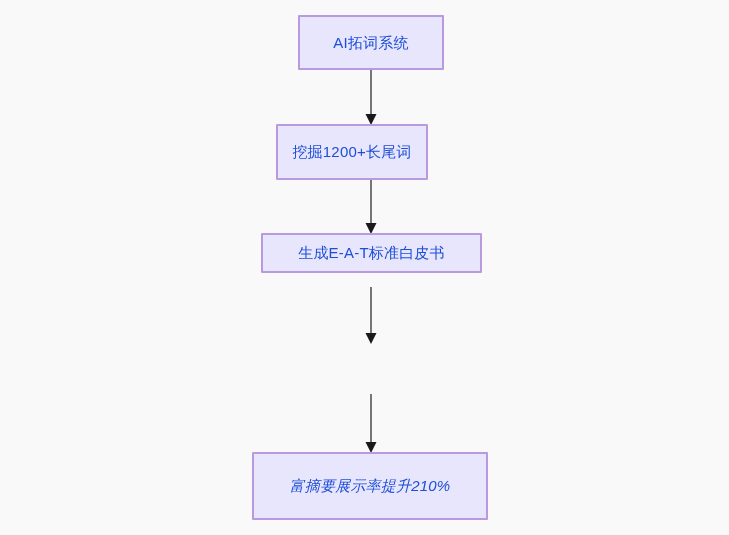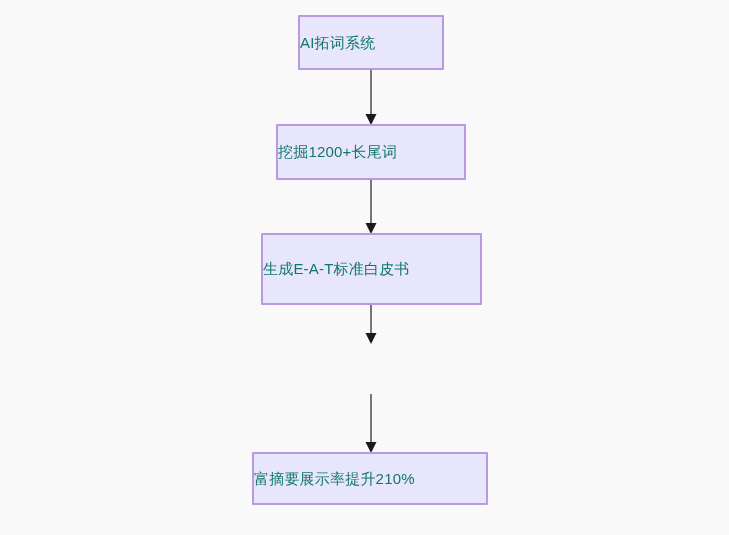--- a/index.html
+++ b/index.html
@@ -19,22 +19,22 @@
     height: 535px;
   }
   .node {
     position: absolute;
     box-sizing: border-box;
     background: #e8e6fc;
     border: 2px solid #b99ae0;
     border-radius: 1px;
     display: flex;
     align-items: center;
-    justify-content: flex-start;
-    color: #0f766e;
+    justify-content: center;
+    color: #1d4ed8;
     font-size: 15px;
     line-height: 1.2;
     letter-spacing: 0.2px;
     white-space: nowrap;
   }
   .node-label {
     display: block;
   }
   .edge {
     position: absolute;
@@ -72,26 +72,26 @@
 
   <svg class="edge" style="left:356px; top:394px; width:30px; height:62px;" viewBox="0 0 30 62">
     <line class="edge-line" x1="15" y1="0" x2="15" y2="51"></line>
     <polygon class="edge-head" points="15,59 9.5,48 20.5,48"></polygon>
   </svg>
 
   <div class="node" style="left:298px; top:15px; width:146px; height:55px;">
     <span class="node-label">AI拓词系统</span>
   </div>
 
-  <div class="node" style="left:276px; top:124px; width:190px; height:56px;">
+  <div class="node" style="left:276px; top:124px; width:152px; height:56px;">
     <span class="node-label">挖掘1200+长尾词</span>
   </div>
 
-  <div class="node" style="left:261px; top:233px; width:221px; height:72px;">
+  <div class="node" style="left:261px; top:233px; width:221px; height:40px;">
     <span class="node-label">生成E-A-T标准白皮书</span>
   </div>
 
 
-  <div class="node" style="left:252px; top:452px; width:236px; height:53px;">
+  <div class="node" style="left:252px; top:452px; width:236px; height:68px;font-style:italic;">
     <span class="node-label">富摘要展示率提升210%</span>
   </div>
 
 </div>
 
 </body></html>

